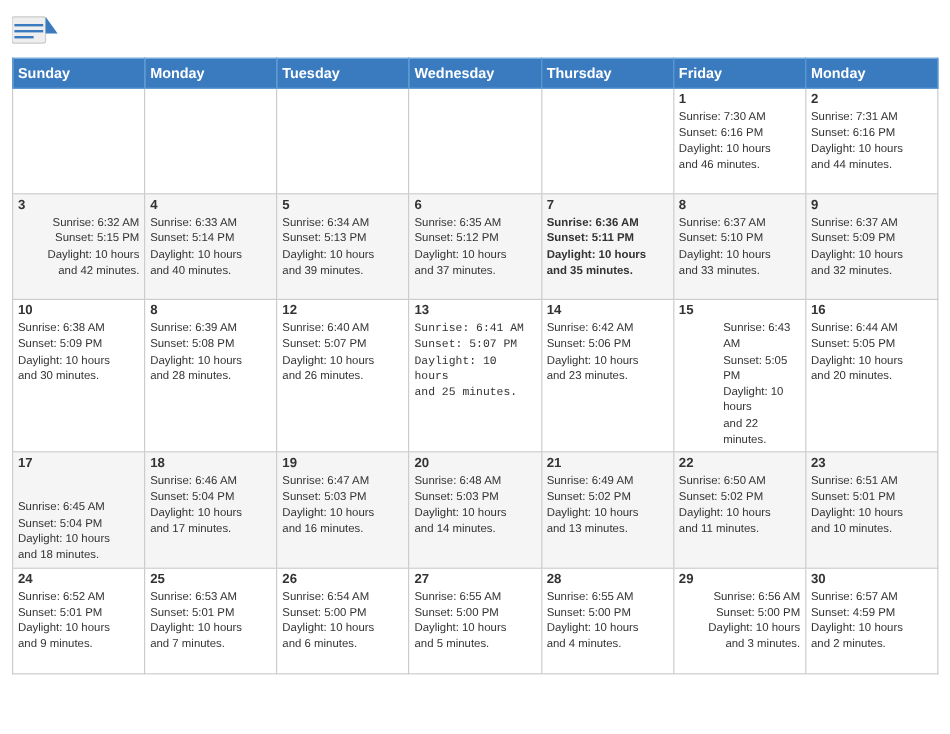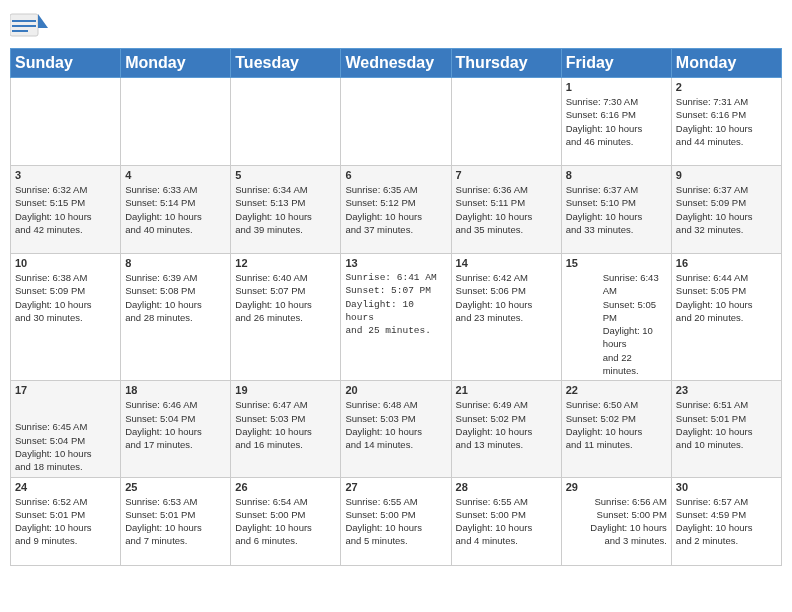--- a/index.html
+++ b/index.html
@@ -41,21 +41,21 @@
       color: #333;
     }
     .calendar {
       width: 100%;
       border-collapse: collapse;
       table-layout: fixed;
     }
     .calendar thead th {
       background: #3a7abf;
       color: #fff;
-      font-size: 16px;
+      font-size: 12px;
       font-weight: bold;
       padding: 5px 4px;
       text-align: left;
       border: 1px solid #5a9ad4;
     }
     .calendar tbody td {
       border: 1px solid #ccc;
       vertical-align: top;
       padding: 3px 4px;
       font-size: 10px;
@@ -136,21 +136,21 @@
           <div class="day-number">2</div>
           <div class="day-info" style="white-space: pre-line;">Sunrise: 7:31 AM
 Sunset: 6:16 PM
 Daylight: 10 hours
 and 44 minutes.</div>
         </td>
       </tr>
       <tr>
         <td>
           <div class="day-number">3</div>
-          <div class="day-info" style="white-space: pre-line;">Sunrise: 6:32 AM
+          <div class="day-info" style="white-space: pre-line; text-align: right;">Sunrise: 6:32 AM
 Sunset: 5:15 PM
 Daylight: 10 hours
 and 42 minutes.</div>
         </td>
         <td>
           <div class="day-number">4</div>
           <div class="day-info" style="white-space: pre-line;">Sunrise: 6:33 AM
 Sunset: 5:14 PM
 Daylight: 10 hours
 and 40 minutes.</div>
@@ -164,21 +164,21 @@
         </td>
         <td>
           <div class="day-number">6</div>
           <div class="day-info" style="white-space: pre-line;">Sunrise: 6:35 AM
 Sunset: 5:12 PM
 Daylight: 10 hours
 and 37 minutes.</div>
         </td>
         <td>
           <div class="day-number">7</div>
-          <div class="day-info" style="white-space: pre-line;">Sunrise: 6:36 AM
+          <div class="day-info" style="white-space: pre-line; font-weight: bold;">Sunrise: 6:36 AM
 Sunset: 5:11 PM
 Daylight: 10 hours
 and 35 minutes.</div>
         </td>
         <td>
           <div class="day-number">8</div>
           <div class="day-info" style="white-space: pre-line;">Sunrise: 6:37 AM
 Sunset: 5:10 PM
 Daylight: 10 hours
 and 33 minutes.</div>

